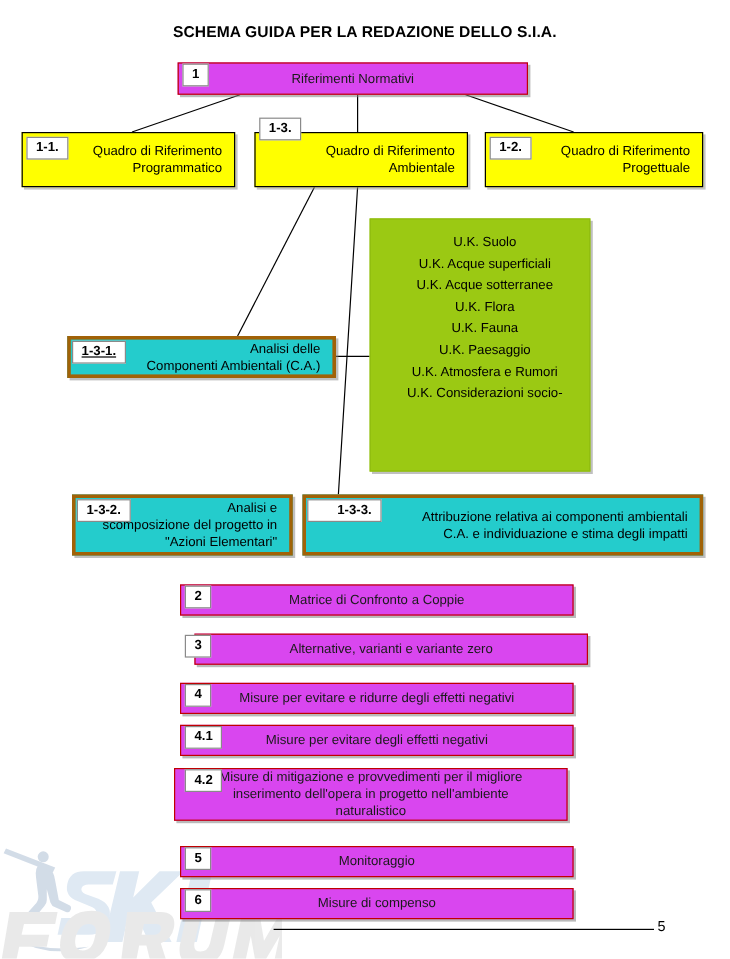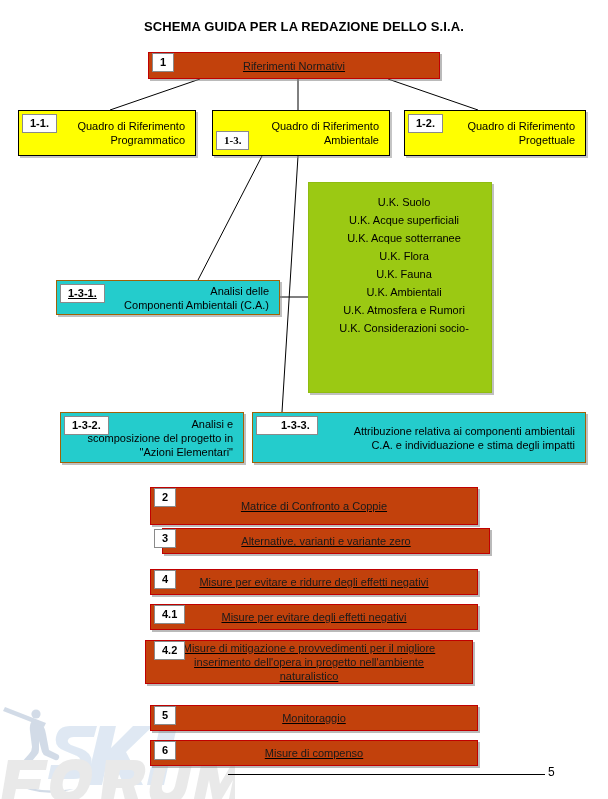--- a/index.html
+++ b/index.html
@@ -68,43 +68,42 @@
     font-size: 11px;
     font-weight: bold;
     line-height: 13px;
     padding: 2px 7px 2px 7px;
     z-index: 4;
     white-space: nowrap;
   }
 
   
   .red {
-    background: #c2410c;
+    background: #d946ef;
     border: 1px solid #C00000;
     box-shadow: 2px 2px 0 rgba(130,130,130,0.55);
-    text-decoration: underline;
   }
   .red .body { color: #1a1a1a; }
 
   
   .yellow {
     background: #FFFF00;
     border: 1px solid #000000;
     box-shadow: 2px 2px 0 rgba(140,140,140,0.5);
   }
   .yellow .body {
     color: #000000;
     text-align: right;
     padding-right: 10px;
   }
 
   
   .cyan {
     background: #24CCCC;
-    border: 1px solid #a16207;
+    border: 3px solid #a16207;
     box-shadow: 2px 2px 0 rgba(130,130,130,0.5);
   }
   .cyan .body {
     color: #000000;
     text-align: right;
     padding-right: 10px;
   }
 
   
   .green {
@@ -221,37 +220,37 @@
     </div>
   </div>
   <div class="tag" style="left:22px; top:114px;">1-1.</div>
 
   <div class="node yellow" style="left:212px; top:110px; width:178px; height:46px;">
     <div class="body">
       <div>Quadro di Riferimento</div>
       <div>Ambientale</div>
     </div>
   </div>
-  <div class="tag" style="left:216px; top:131px;font-family:Liberation Serif, serif;">1-3.</div>
+  <div class="tag" style="left:216px; top:98px;">1-3.</div>
 
   <div class="node yellow" style="left:404px; top:110px; width:182px; height:46px;">
     <div class="body">
       <div>Quadro di Riferimento</div>
       <div>Progettuale</div>
     </div>
   </div>
   <div class="tag" style="left:408px; top:114px;">1-2.</div>
 
   <div class="green" style="left:308px; top:182px; width:184px; height:211px;">
     <div class="uk-item"><span>U.K. Suolo</span></div>
     <div class="uk-item"><span>U.K. Acque superficiali</span></div>
     <div class="uk-item"><span>U.K. Acque sotterranee</span></div>
     <div class="uk-item"><span>U.K. Flora</span></div>
     <div class="uk-item"><span>U.K. Fauna</span></div>
-    <div class="uk-item"><span>U.K. Ambientali</span></div>
+    <div class="uk-item"><span>U.K. Paesaggio</span></div>
     <div class="uk-item"><span>U.K. Atmosfera e Rumori</span></div>
     <div class="uk-item">
       <span>U.K. Considerazioni socio-</span>
     </div>
   </div>
 
   <div class="node cyan" style="left:56px; top:280px; width:224px; height:35px;">
     <div class="body">
       <div>Analisi delle</div>
       <div>Componenti Ambientali (C.A.)</div>
@@ -269,21 +268,21 @@
   <div class="tag" style="left:64px; top:416px;">1-3-2.</div>
 
   <div class="node cyan" style="left:252px; top:412px; width:334px; height:51px;">
     <div class="body">
       <div>Attribuzione relativa ai componenti ambientali</div>
       <div>C.A. e individuazione e stima degli impatti</div>
     </div>
   </div>
   <div class="tag" style="left:256px; top:416px;padding-left:24px;">1-3-3.</div>
 
-  <div class="node red" style="left:150px; top:487px; width:328px; height:38px;">
+  <div class="node red" style="left:150px; top:487px; width:328px; height:26px;">
     <div class="body">Matrice di Confronto a Coppie</div>
   </div>
   <div class="tag" style="left:154px; top:488px;">2</div>
 
   <div class="node red" style="left:162px; top:528px; width:328px; height:26px;">
     <div class="body">Alternative, varianti e variante zero</div>
   </div>
   <div class="tag" style="left:154px; top:529px;">3</div>
 
   <div class="node red" style="left:150px; top:569px; width:328px; height:26px;">

